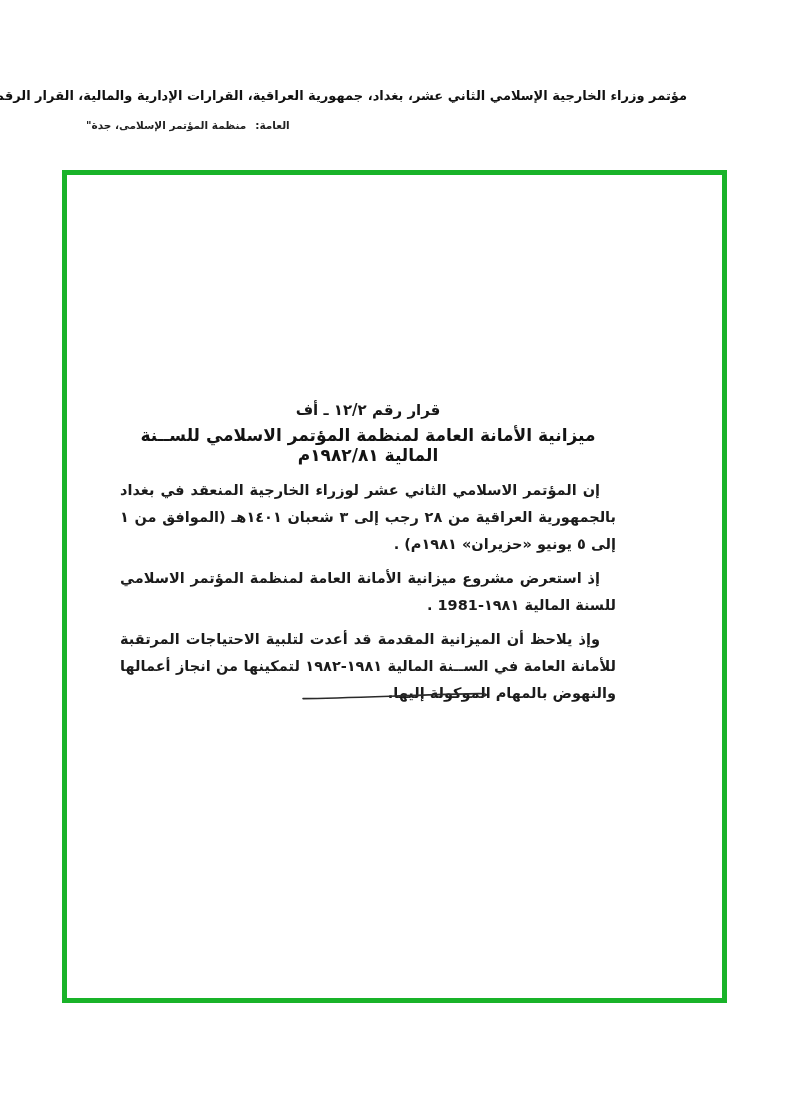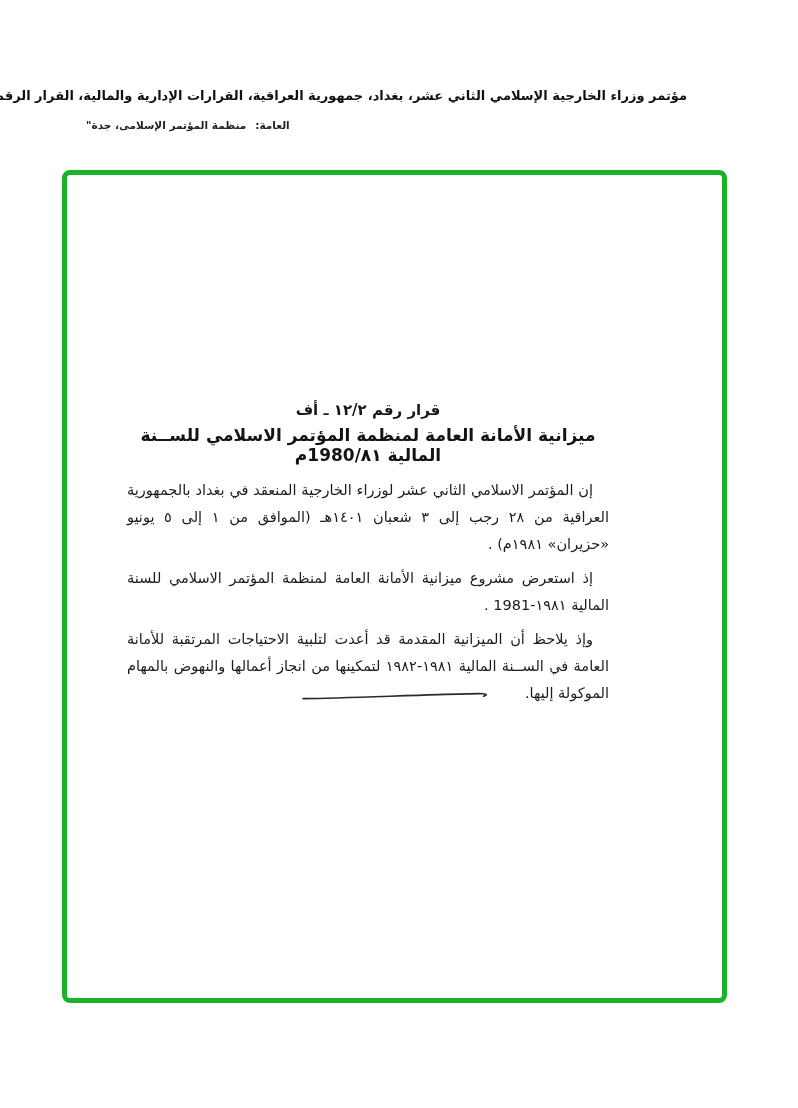--- a/index.html
+++ b/index.html
@@ -21,41 +21,41 @@
   .header-source{
     position:absolute; top:119px; left:86px;
     direction:rtl; display:flex; gap:9px;
     font-size:10.5px; font-weight:bold; color:#222;
   }
   
   .scan-frame{
     position:absolute; left:62px; top:170px;
     width:655px; height:823px;
     border:5px solid #19b329;
-    border-radius:8px;
+    border-radius:0;
     background:#ffffff;
   }
   
   .doc-content{
     position:absolute; left:49px; top:226px; width:504px;
     direction:rtl;
   }
   .doc-title1{
     margin:0 0 6px 0;
     text-align:center;
     font-size:15px; font-weight:bold; color:#171717;
   }
   .doc-title2{
     margin:0 0 12px 0;
     text-align:center;
     font-size:17px; font-weight:bold; color:#131313;
   }
   .para{
-    margin:7px 11px;
-    font-size:14.5px; font-weight:normal; color:#1b1b1b;
+    margin:7px 4px;
+    font-size:14.5px; font-weight:bold; color:#1b1b1b;
     line-height:27px;
     text-align:justify;
     text-indent:16px;
   }
   
   .divider-svg{
     position:absolute; left:300px; top:690px;
     width:192px; height:12px;
   }
 </style>
@@ -70,21 +70,21 @@
     <span>العامة:</span>
     <span>منظمة المؤتمر الإسلامى، جدة"</span>
   </div>
 
   <div class="scan-frame">
 
     <div class="doc-content">
 
       <p class="doc-title1">قرار رقم ١٢/٢ ـ أف</p>
 
-      <p class="doc-title2">ميزانية الأمانة العامة لمنظمة المؤتمر الاسلامي للســنة المالية 1980/٨١م</p>
+      <p class="doc-title2">ميزانية الأمانة العامة لمنظمة المؤتمر الاسلامي للســنة المالية ١٩٨٢/٨١م</p>
 
       <p class="para">إن المؤتمر الاسلامي الثاني عشر لوزراء الخارجية المنعقد في بغداد بالجمهورية العراقية من ٢٨ رجب إلى ٣ شعبان ١٤٠١هـ (الموافق من ١ إلى ٥ يونيو «حزيران» ١٩٨١م) .</p>
 
       <p class="para">إذ استعرض مشروع ميزانية الأمانة العامة لمنظمة المؤتمر الاسلامي للسنة المالية ١٩٨١-1981 .</p>
 
       <p class="para">وإذ يلاحظ أن الميزانية المقدمة قد أعدت لتلبية الاحتياجات المرتقبة للأمانة العامة في الســنة المالية ١٩٨١-١٩٨٢ لتمكينها من انجاز أعمالها والنهوض بالمهام الموكولة إليها.</p>
 
 
     </div>
   </div>

